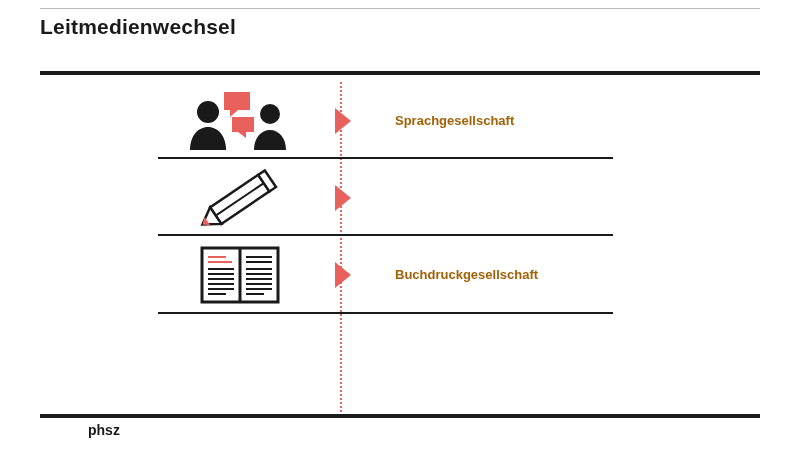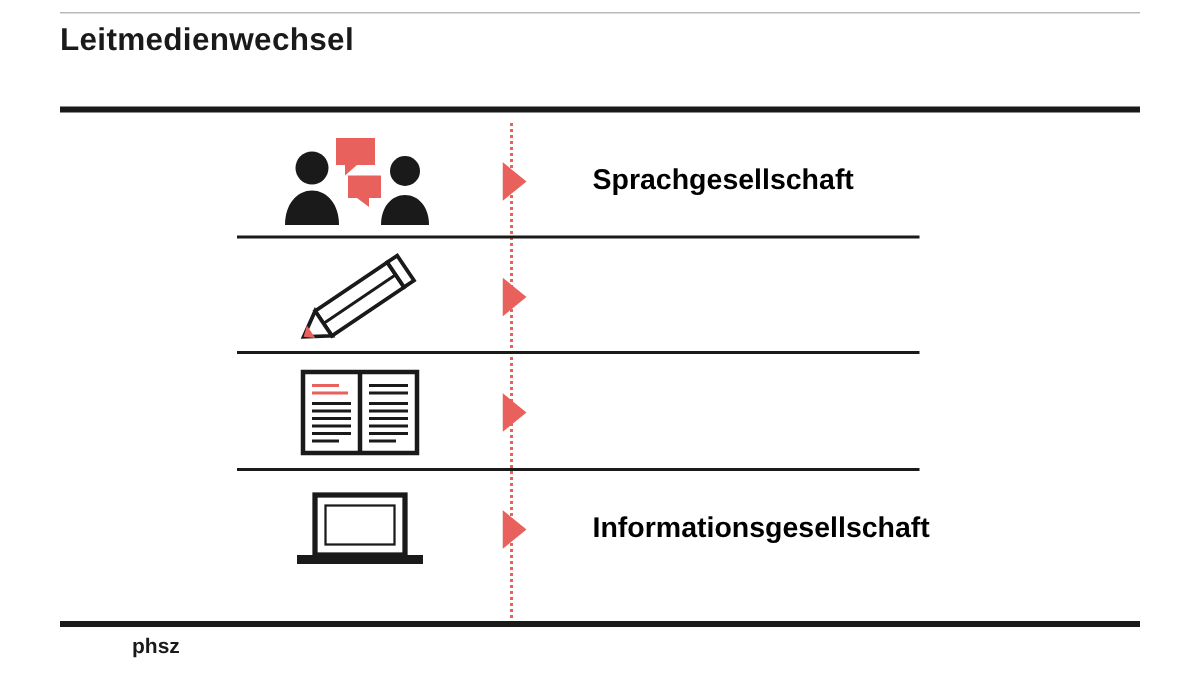--- a/index.html
+++ b/index.html
@@ -119,23 +119,23 @@
   .label-cell {
     position: absolute;
     left: 240px;
     top: 0px;
     width: 225px;
     height: 77px;
     display: flex;
     align-items: center;
   }
   .label-cell .label {
-    font-size: 19px;
+    font-size: 13px;
     font-weight: bold;
-    color: #000000;
+    color: #a16207;
     white-space: nowrap;
   }
   .arrow {
     width: 20px;
     height: 26px;
     display: block;
   }
   .icon {
     display: block;
   }
@@ -232,39 +232,25 @@
             <line x1="58" y1="45" x2="84" y2="45"></line>
             <line x1="58" y1="50" x2="76" y2="50"></line>
           </g>
         </svg>
       </div>
       <div class="arrow-cell">
         <svg class="arrow" viewBox="0 0 20 26">
           <polygon points="0,0 16,13 0,26" fill="#e8615c"></polygon>
         </svg>
       </div>
+      <div class="label-cell">
+        <span class="label">Buchdruckgesellschaft</span>
+      </div>
     </div>
     <div class="row-sep" style="top:230px;"></div>
 
-    <div class="row" style="top:232px;">
-      <div class="icon-cell">
-        <svg class="icon" width="104" height="62" viewBox="0 0 104 62">
-          <rect x="22" y="8" width="60" height="40" fill="#ffffff" stroke="#1a1a1a" stroke-width="3.5"></rect>
-          <rect x="29" y="15" width="46" height="26" fill="#ffffff" stroke="#1a1a1a" stroke-width="1.5"></rect>
-          <rect x="10" y="48" width="84" height="6" fill="#1a1a1a"></rect>
-        </svg>
-      </div>
-      <div class="arrow-cell">
-        <svg class="arrow" viewBox="0 0 20 26">
-          <polygon points="0,0 16,13 0,26" fill="#e8615c"></polygon>
-        </svg>
-      </div>
-      <div class="label-cell">
-        <span class="label">Informationsgesellschaft</span>
-      </div>
-    </div>
 
   </div>
 
   <div class="bottom-rule"></div>
   <div class="footer">phsz</div>
 
 </div>
 
 </body></html>

